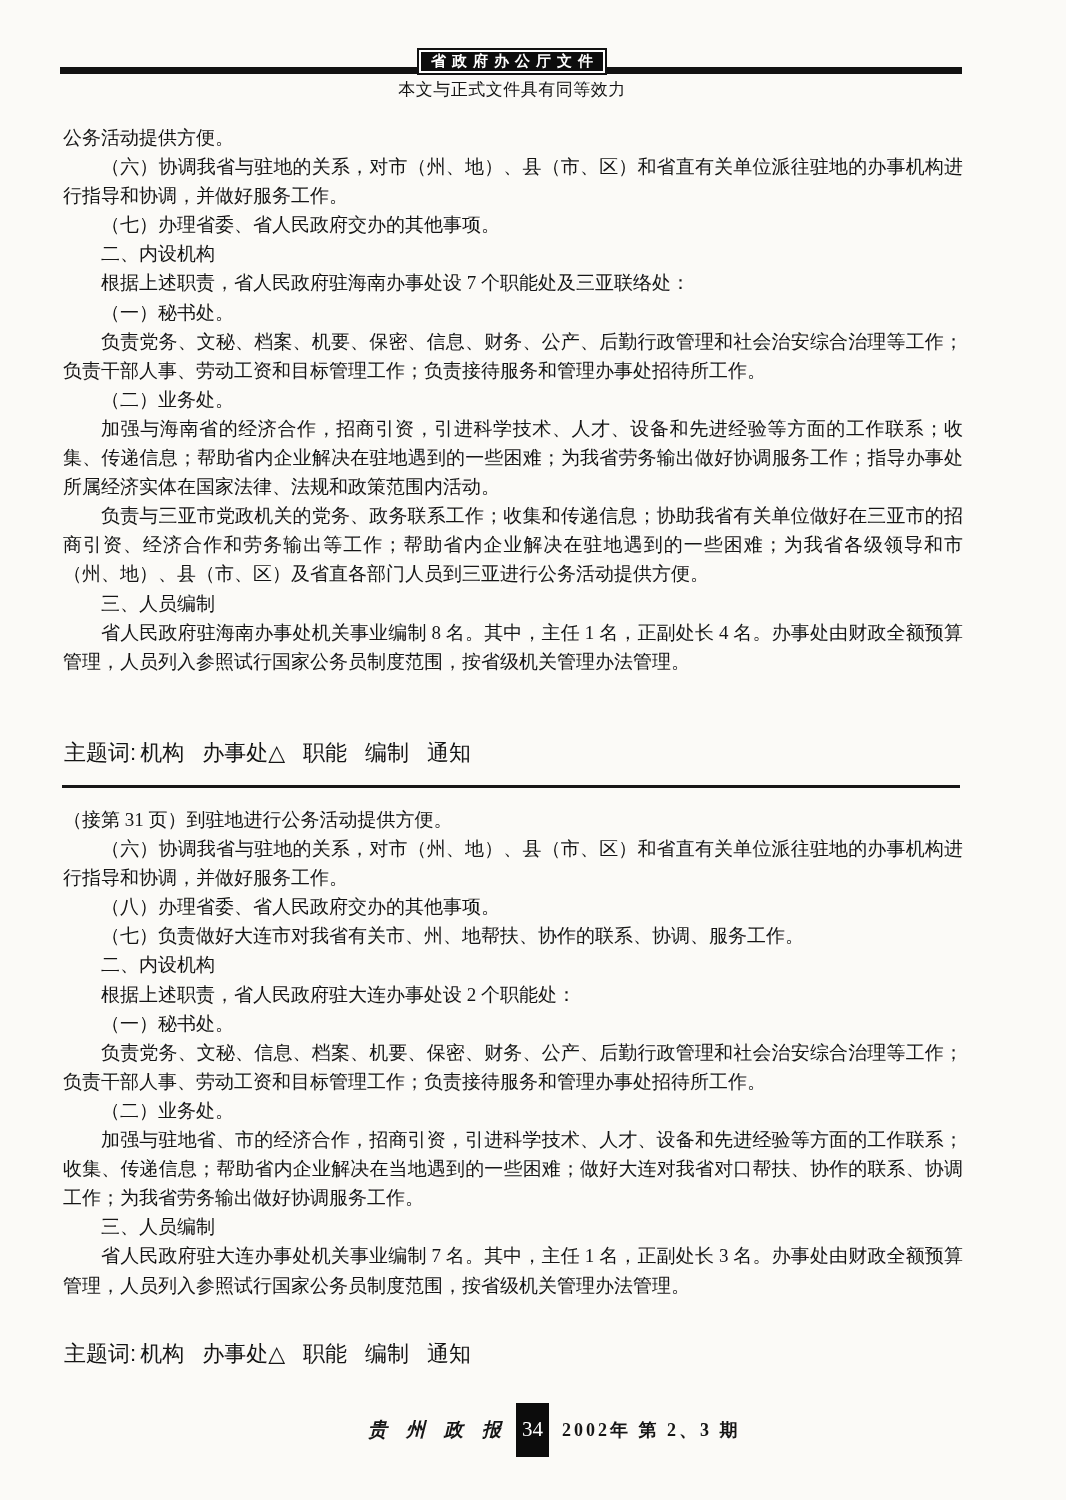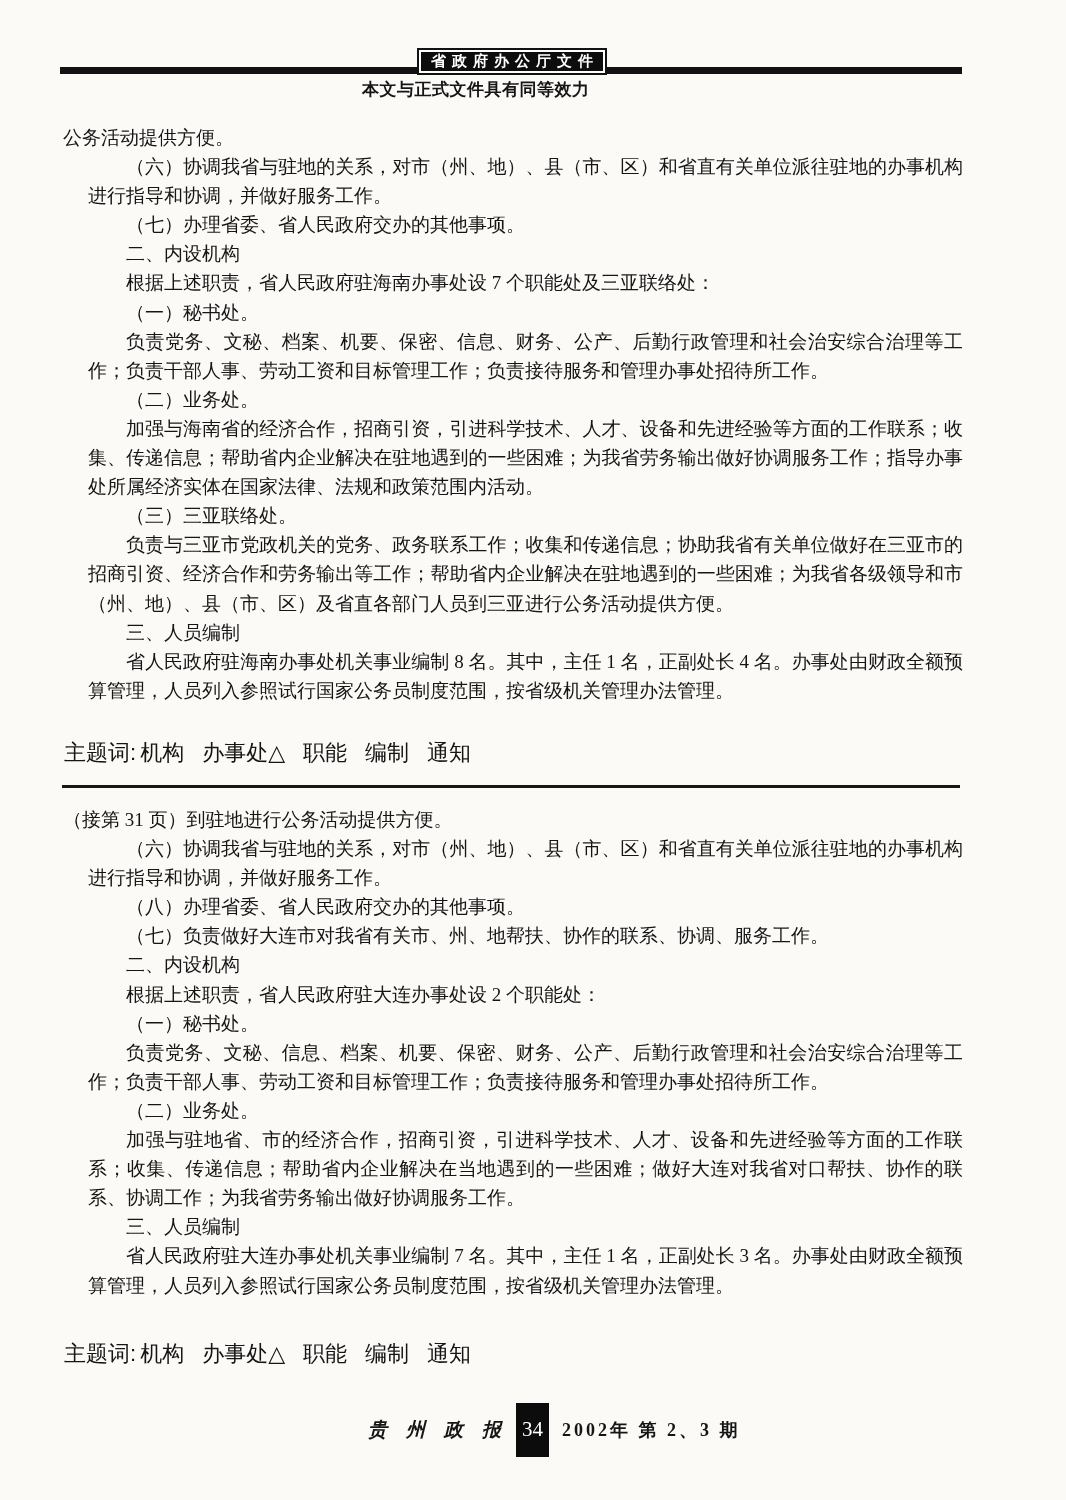--- a/index.html
+++ b/index.html
@@ -40,39 +40,40 @@
     font-weight: bold;
     font-size: 15px;
     letter-spacing: 6px;
     text-indent: 6px; 
     white-space: nowrap;
   }
   .subtitle {
     position: absolute;
     left: 362px; top: 78px;
     width: 300px;
+    text-align: center;
     font-family: "Liberation Sans", "DejaVu Sans", sans-serif;
-    font-weight: bold;
+    font-weight: normal;
     font-size: 17px;
     letter-spacing: 0.5px;
     white-space: nowrap;
   }
 
   
   .bodyblock {
     position: absolute;
     left: 63px;
     width: 900px;
     font-size: 19px;
     line-height: 29.1px;
     text-align: justify;
     letter-spacing: 0;
   }
   .bodyblock p { margin: 0; padding: 0; }
-  .bodyblock p.indent { text-indent: 38px; margin-left: 25px; }
+  .bodyblock p.indent { text-indent: 38px; }
   .bodyblock p.hei {
     font-family: "Liberation Sans", "DejaVu Sans", sans-serif;
     font-weight: normal;
   }
   .body-1 { top: 123px; }
   .body-2 { top: 805px; }
 
   
   .kwline {
     position: absolute;
@@ -143,21 +144,20 @@
   <div class="bodyblock body-1">
     <p>公务活动提供方便。</p>
     <p class="indent">（六）协调我省与驻地的关系，对市（州、地）、县（市、区）和省直有关单位派往驻地的办事机构进行指导和协调，并做好服务工作。</p>
     <p class="indent">（七）办理省委、省人民政府交办的其他事项。</p>
     <p class="indent hei">二、内设机构</p>
     <p class="indent">根据上述职责，省人民政府驻海南办事处设 7 个职能处及三亚联络处：</p>
     <p class="indent">（一）秘书处。</p>
     <p class="indent">负责党务、文秘、档案、机要、保密、信息、财务、公产、后勤行政管理和社会治安综合治理等工作；负责干部人事、劳动工资和目标管理工作；负责接待服务和管理办事处招待所工作。</p>
     <p class="indent">（二）业务处。</p>
     <p class="indent">加强与海南省的经济合作，招商引资，引进科学技术、人才、设备和先进经验等方面的工作联系；收集、传递信息；帮助省内企业解决在驻地遇到的一些困难；为我省劳务输出做好协调服务工作；指导办事处所属经济实体在国家法律、法规和政策范围内活动。</p>
-    <p class="indent">（三）三亚联络处。</p>
     <p class="indent">负责与三亚市党政机关的党务、政务联系工作；收集和传递信息；协助我省有关单位做好在三亚市的招商引资、经济合作和劳务输出等工作；帮助省内企业解决在驻地遇到的一些困难；为我省各级领导和市（州、地）、县（市、区）及省直各部门人员到三亚进行公务活动提供方便。</p>
     <p class="indent hei">三、人员编制</p>
     <p class="indent">省人民政府驻海南办事处机关事业编制 8 名。其中，主任 1 名，正副处长 4 名。办事处由财政全额预算管理，人员列入参照试行国家公务员制度范围，按省级机关管理办法管理。</p>
   </div>
 
   <div class="kwline kw-0">
     <span class="kw-label">主题词:</span><span class="kw-item">机构</span><span class="kw-item">办事处△</span><span class="kw-item">职能</span><span class="kw-item">编制</span><span class="kw-item">通知</span>
   </div>
 
   <div class="divider"></div>

